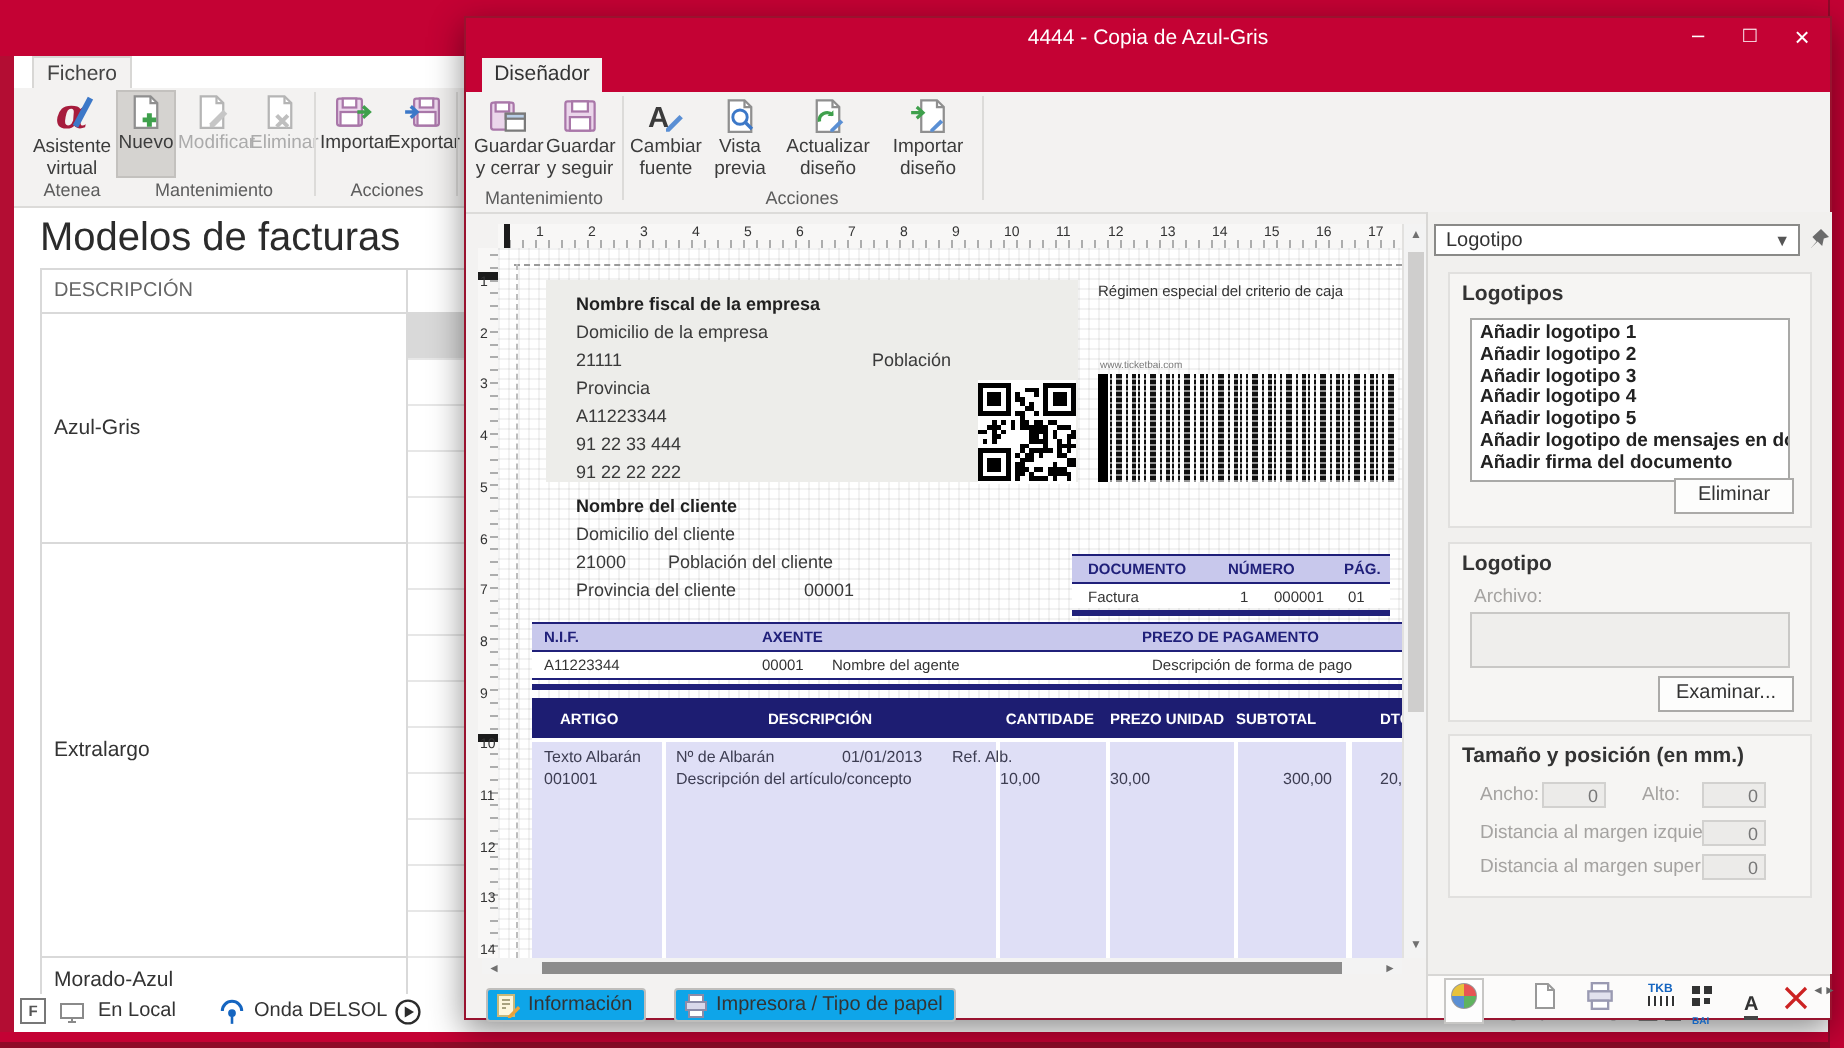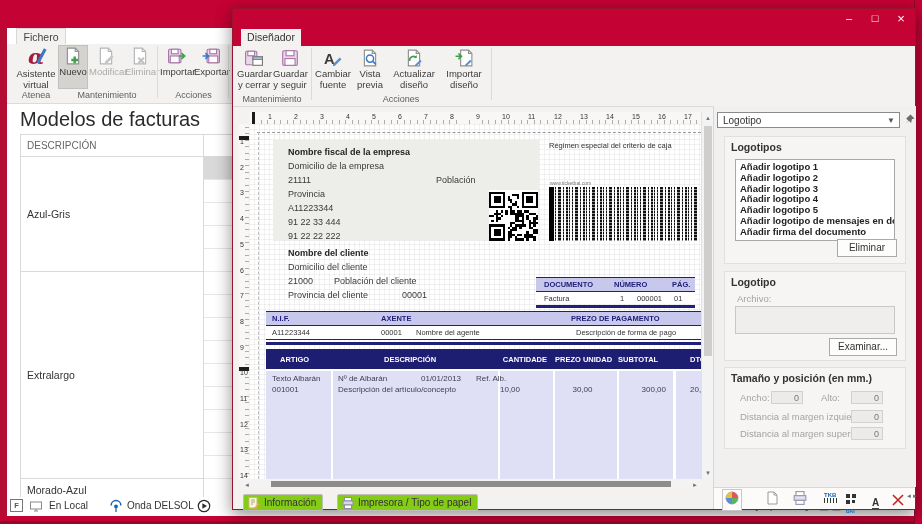--- a/index.html
+++ b/index.html
@@ -110,21 +110,21 @@
   .pbox h4{margin:0;padding:4px 0 0 6px;font-size:10.5px;color:#333}
   #logo-list{position:absolute;left:10px;top:22px;width:160px;height:82px;background:#fff;border:1px solid #A9A9A7;overflow:hidden;padding:2px 0 0 4px;box-sizing:border-box}
   .logo-item{font-size:9.5px;font-weight:bold;color:#222;line-height:10.8px;white-space:nowrap;cursor:pointer}
   .pbtn{position:absolute;height:16px;background:#FDFDFC;border:1px solid #ABAAA8;font-size:10px;color:#333;text-align:center;line-height:15px;cursor:pointer}
   .plabel{position:absolute;font-size:9.5px;color:#A5A3A1;white-space:nowrap}
   .pfield{position:absolute;height:13px;background:#ECEBE9;border:1px solid #D2D1CF;font-size:9px;color:#777;text-align:right;line-height:13px;padding-right:3px;box-sizing:border-box}
   #file-area{position:absolute;left:10px;top:34px;width:160px;height:28px;background:#EFEEEC;border:1px solid #C9C8C6;box-sizing:border-box}
 
   
   .d-bottombar{position:absolute;left:0;top:478px;width:682px;height:22px;background:#F3F2F1}
-  .btab{position:absolute;top:7px;height:17px;background:#84cc16;border:1px solid #BFBEBC;border-radius:2px;font-size:10px;color:#333;line-height:16px;box-sizing:border-box;padding-left:20px;padding-right:6px;cursor:pointer}
+  .btab{position:absolute;top:7px;height:17px;background:#0ea5e9;border:1px solid #BFBEBC;border-radius:2px;font-size:10px;color:#333;line-height:16px;box-sizing:border-box;padding-left:20px;padding-right:6px;cursor:pointer}
   .btab svg{position:absolute;left:4px;top:2px}
   #iconstrip{position:absolute;left:480px;top:478px;width:202px;height:22px;background:#FCFBFA;border-top:1px solid #D8D7D5;border-left:1px solid #D8D7D5;box-sizing:border-box}
   .strip-ic{position:absolute;top:3px;cursor:pointer}
   .strip-ic.active{top:1px;background:#FDFDFD;border:1px solid #C8C7C5;padding:1px 2px}
   .tkb-txt{font-size:6px;font-weight:bold;color:#1565C0;line-height:6px;display:block}
   .tinybars{display:block;width:14px;height:5px;background:repeating-linear-gradient(90deg,#333 0 1px,#fff 1px 3px)}
   .a-glyph{font-size:10px;font-weight:bold;color:#333;border-bottom:2px solid #444;line-height:10px}
 </style>
 </head>
 <body>
@@ -283,20 +283,21 @@
     <svg class="sb-item" style="left:812px;top:4px" width="40" height="10" viewBox="0 0 40 10">
       <path d="M5 1L9 9H1z" fill="none" stroke="#8a8a8a"></path>
       <rect x="14" y="3" width="7" height="6" fill="none" stroke="#8a8a8a"></rect>
       <rect x="28" y="2" width="9" height="6" fill="none" stroke="#8a8a8a"></rect>
     </svg>
     <span class="sb-item" style="left:846px;color:#555">www.sdelsol.com</span>
   </div>
 
   <div id="designer">
     <div class="d-titlebar"></div>
+    <div class="d-title">4444 - Copia de Azul-Gris</div>
     <div class="winctl" style="left:606px">–</div>
     <div class="winctl" style="left:632px">□</div>
     <div class="winctl" style="left:658px;font-size:13px">×</div>
     <div class="d-tabrow">
       <div class="d-tab">Diseñador</div>
     </div>
 
     <div class="d-ribbon">
       <div class="rbtn" style="left:4px;width:34px">
         <svg class="ic" viewBox="0 0 16 16">
@@ -608,21 +609,21 @@
           <div class="it-col" style="left:289px;width:62px"></div>
           <div class="it-col" style="left:353px;width:54px"></div>
           <div class="it-col" style="left:410px;width:25px"></div>
           <span style="left:6px;top:5px">Texto Albarán</span>
           <span style="left:6px;top:16px">001001</span>
           <span style="left:72px;top:5px">Nº de Albarán</span>
           <span style="left:155px;top:5px">01/01/2013</span>
           <span style="left:210px;top:5px">Ref. Alb.</span>
           <span style="left:72px;top:16px">Descripción del artículo/concepto</span>
           <span style="left:234px;top:16px;width:46px;">10,00</span>
-          <span style="left:289px;top:16px;width:55px;text-align:center">30,00</span>
+          <span style="left:289px;top:16px;width:55px;text-align:left">30,00</span>
           <span style="left:353px;top:16px;width:47px;text-align:right">300,00</span>
           <span style="left:424px;top:16px">20,</span>
         </div>
       </div>
     </div>
 
     <div id="vsb">
       <div class="sb-arrow" style="top:0">▲</div>
       <div class="thumb"></div>
       <div class="sb-arrow" style="bottom:0">▼</div>

